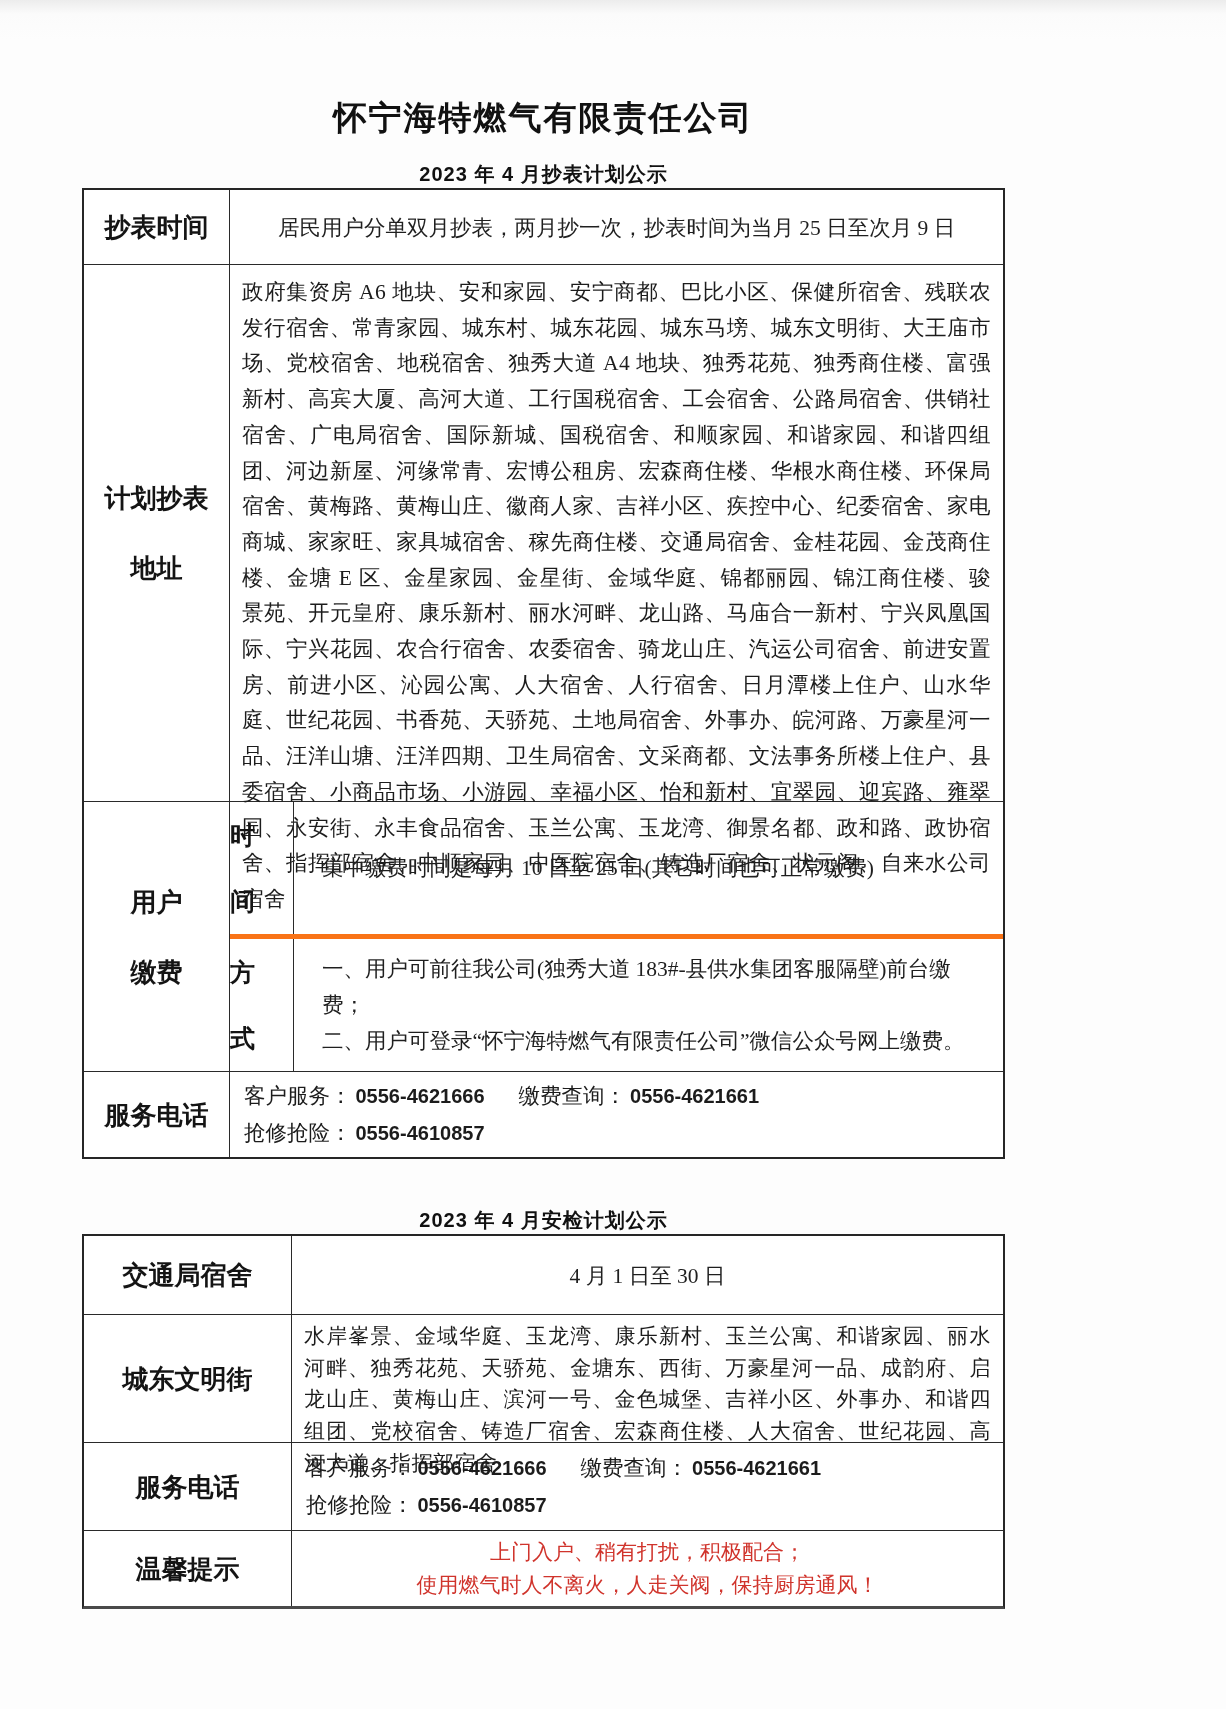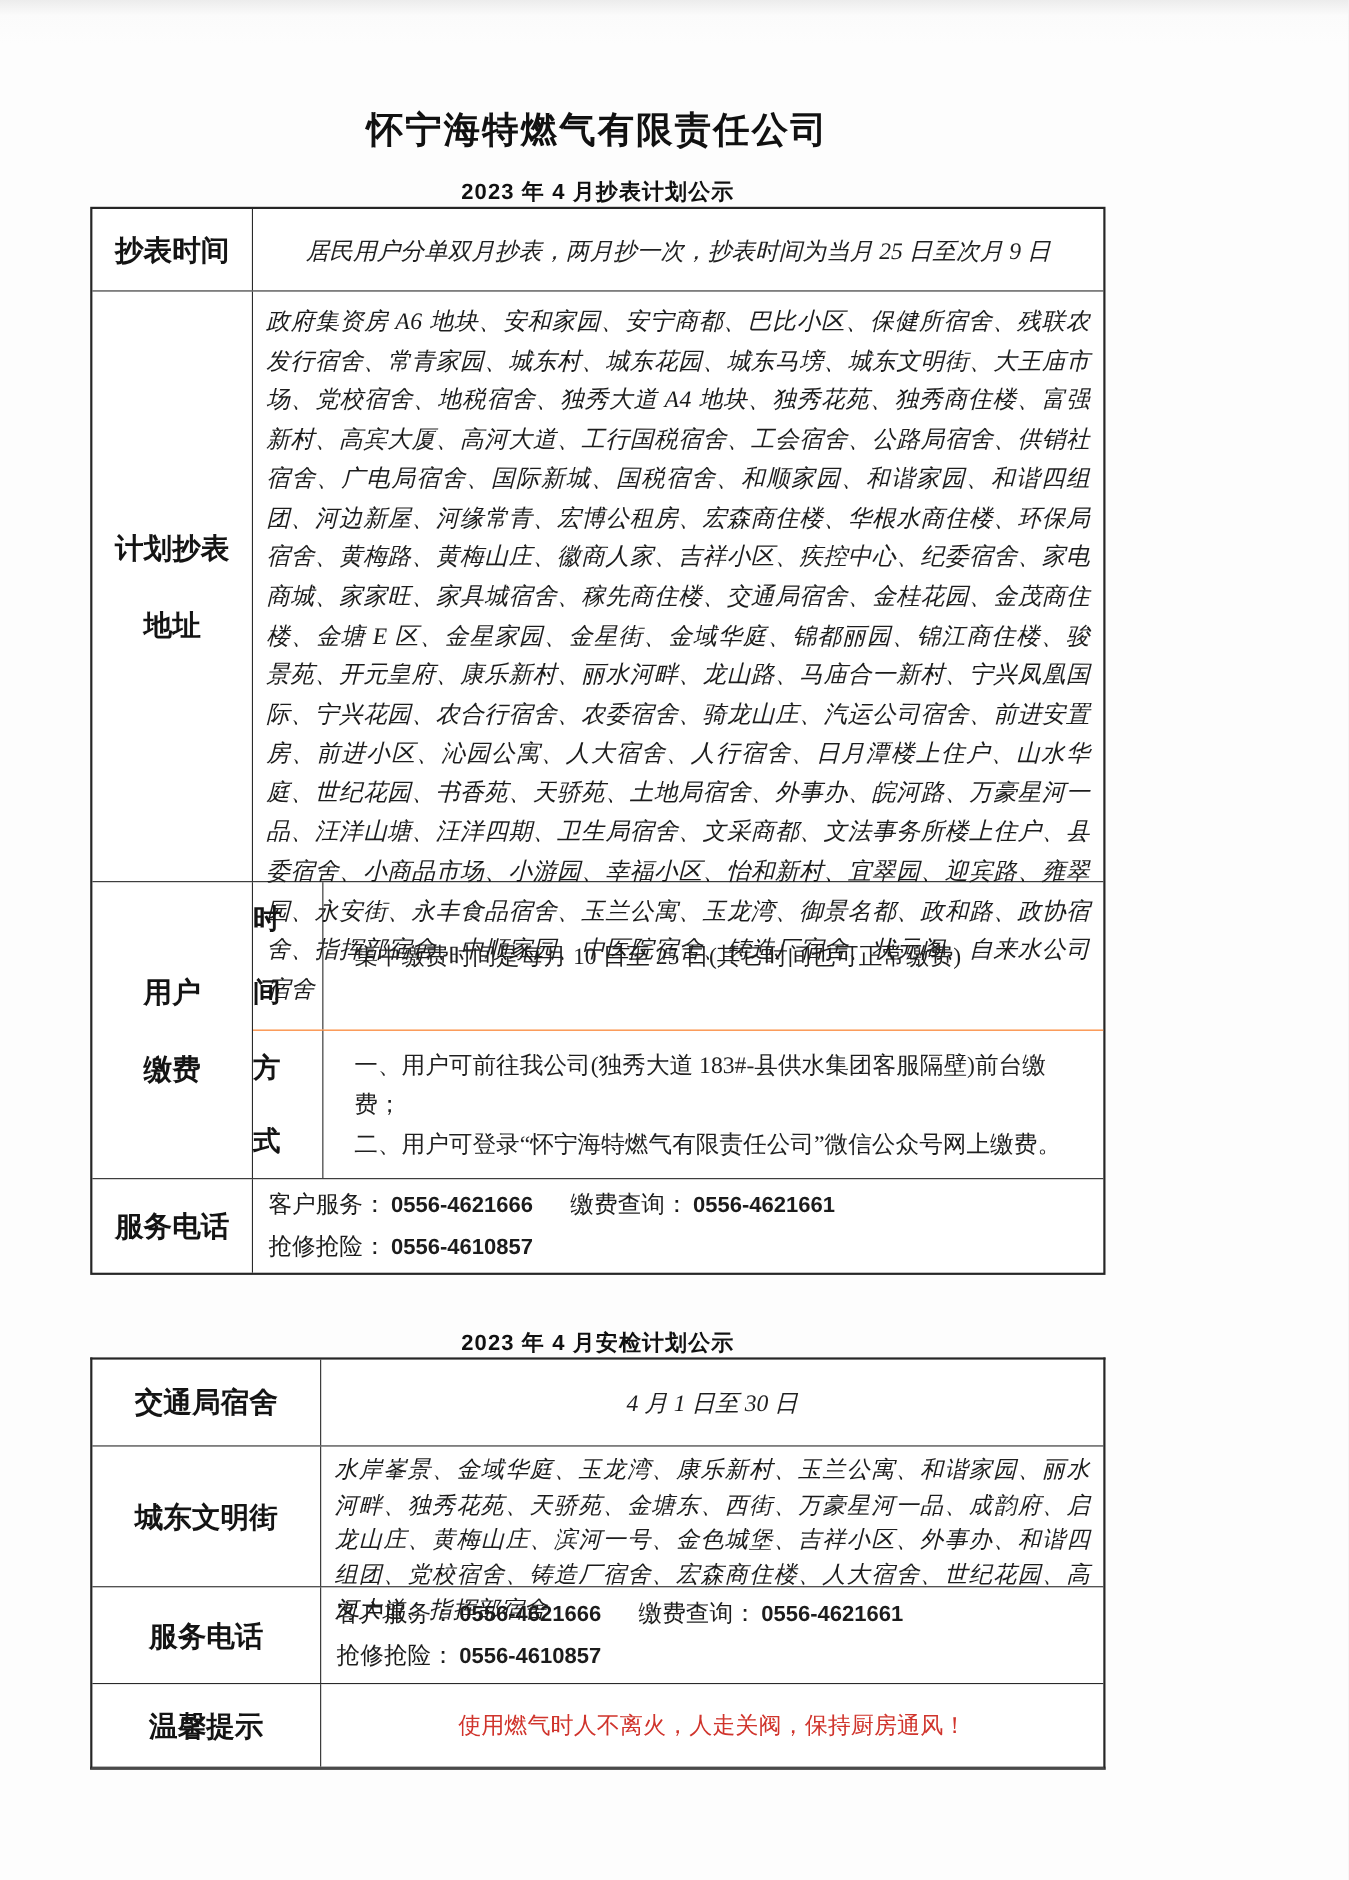--- a/index.html
+++ b/index.html
@@ -47,21 +47,21 @@
     align-items:center; justify-content:center;
     font-family:"Liberation Sans", sans-serif;
     font-weight:700;
     font-size:26px;
     color:#141414;
     text-align:center;
     line-height:70px;
   }
   .tbl2 .label-cell { flex:0 0 208px; }
 
-  .value-cell { flex:1; display:flex; align-items:center;font-style:italic; }
+  .value-cell { flex:1; display:flex; align-items:center; }
   .value-center { justify-content:center; text-align:center; }
 
   .body-text { font-size:21.5px; color:#1f1f1f; }
   .num { font-family:"Liberation Sans", sans-serif; font-weight:700; font-size:20px; }
 
   
   .r-time1 { height:74px; }
   .r-addr1 { height:537px; }
   .r-pay   { height:270px; }
   .r-phone { height:86px; }
@@ -70,21 +70,21 @@
     padding:10px 12px 10px 12px;
     font-size:21.5px;
     line-height:35.7px;
     text-align:justify;
     letter-spacing:0.5px;
   }
 
   
   .pay-inner { flex:1; display:flex; flex-direction:column; }
   .pay-subrow { display:flex; flex:1; }
-  .pay-subrow + .pay-subrow { border-top:1px solid #f97316; }
+  .pay-subrow + .pay-subrow { border-top:5px solid #f97316; }
   .sub-label {
     flex:0 0 64px;
     border-right:1px solid #2a2a2a;
     display:flex; flex-direction:column;
     align-items:flex-start; justify-content:center;
     font-family:"Liberation Sans", sans-serif;
     font-weight:700; font-size:25px;
     line-height:66px;
     color:#141414;
   }
@@ -207,20 +207,21 @@
           </div>
           <div class="phone-line">
             <span>抢修抢险：</span><span class="num">0556-4610857</span>
           </div>
         </div>
       </div>
 
       <div class="row r2-tips">
         <div class="label-cell">温馨提示</div>
         <div class="tips-cell">
+          <div class="tip-line" style="color: rgb(208, 52, 44);">上门入户、稍有打扰，积极配合；</div>
           <div class="tip-line" style="color: rgb(208, 52, 44);">使用燃气时人不离火，人走关阀，保持厨房通风！</div>
         </div>
       </div>
 
     </div>
 
   </div>
 </div>
 
 </body></html>

